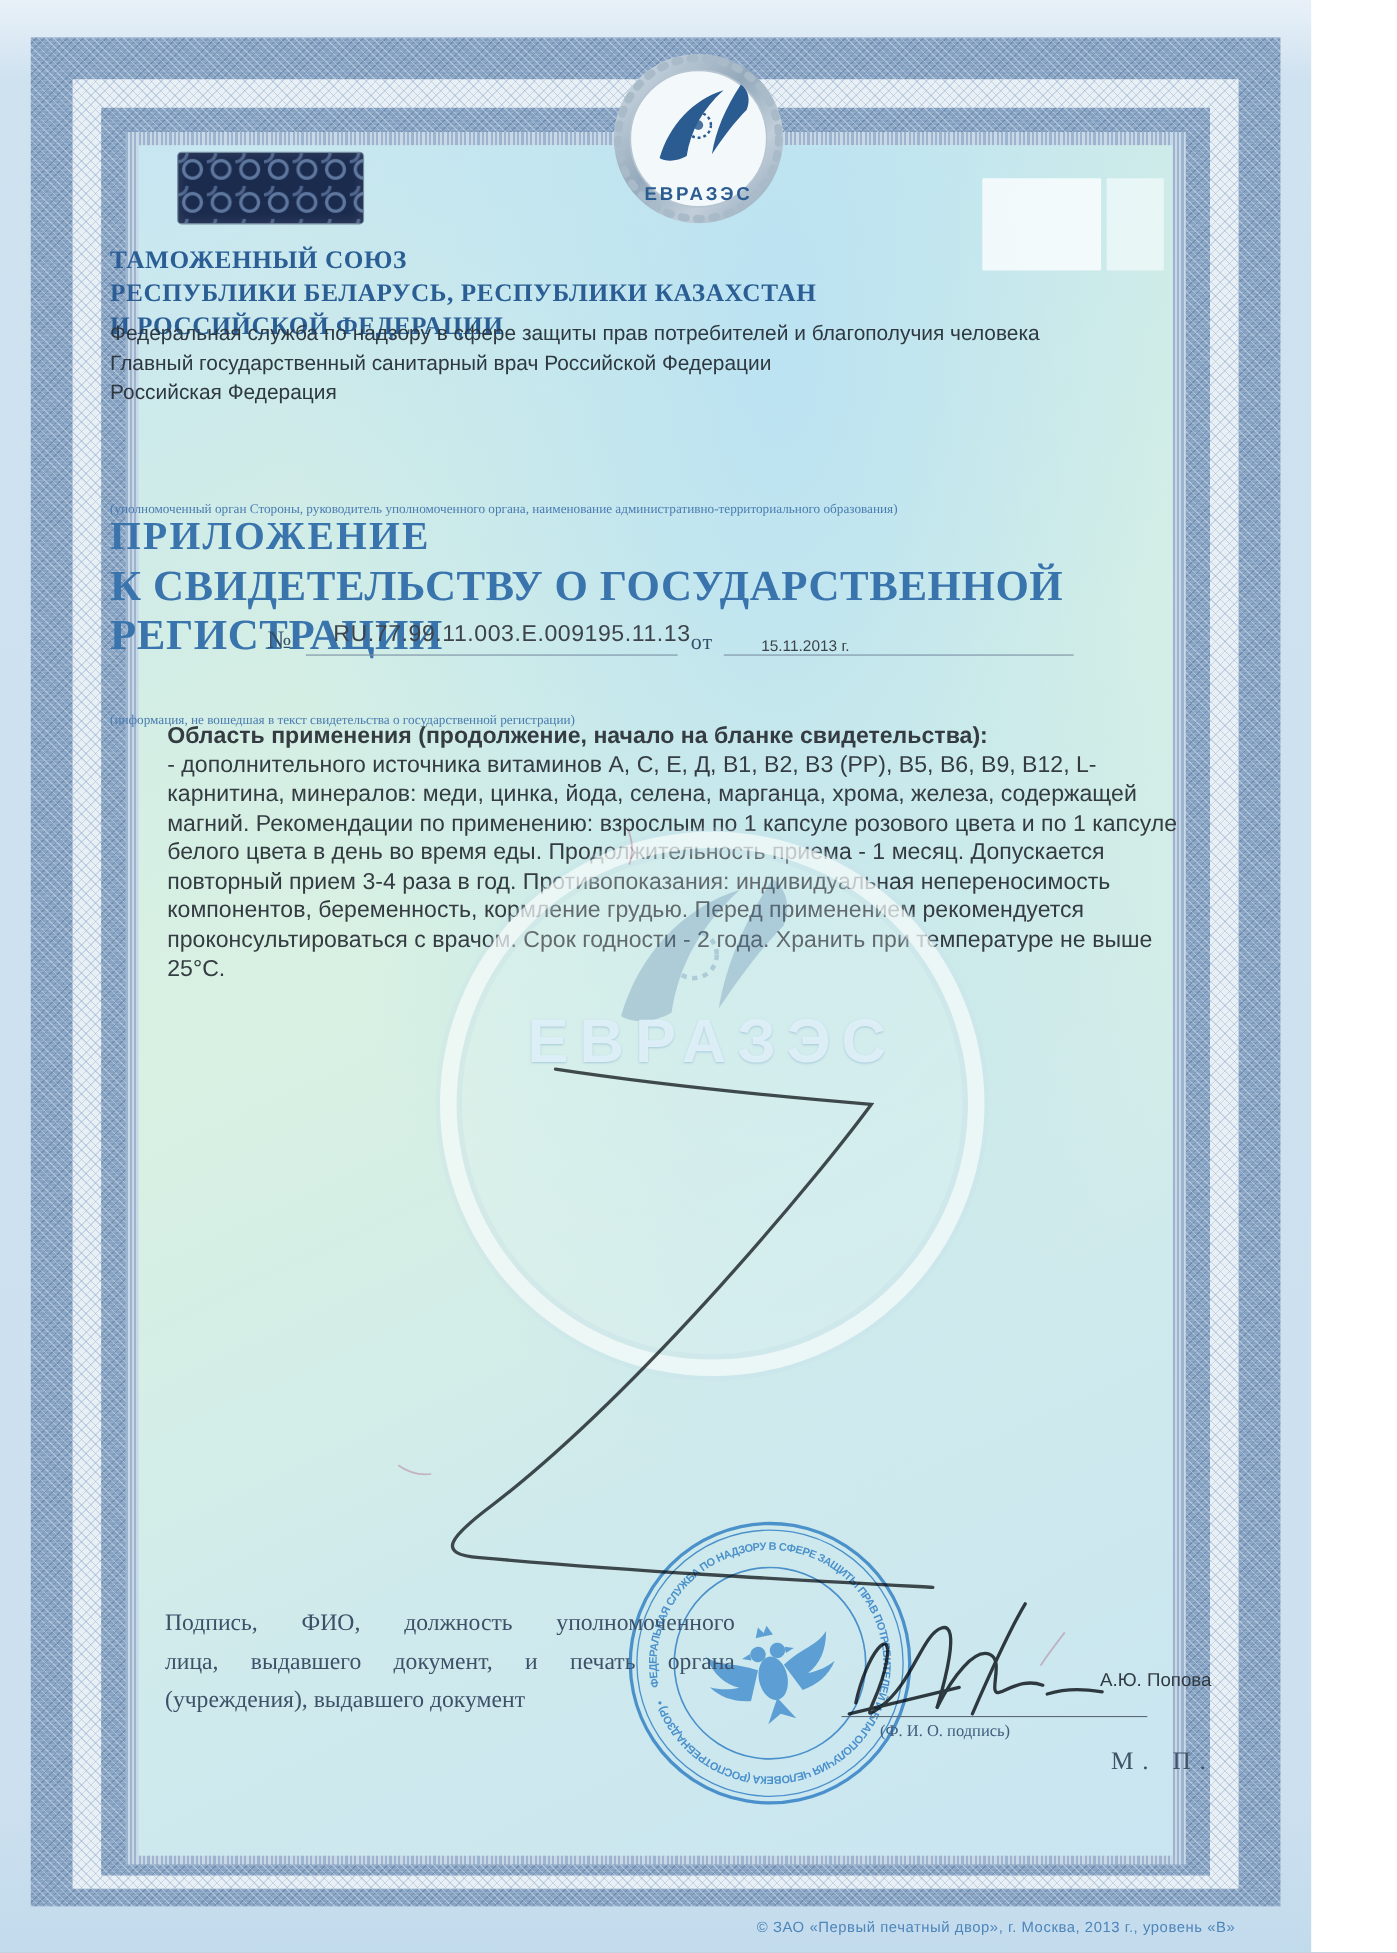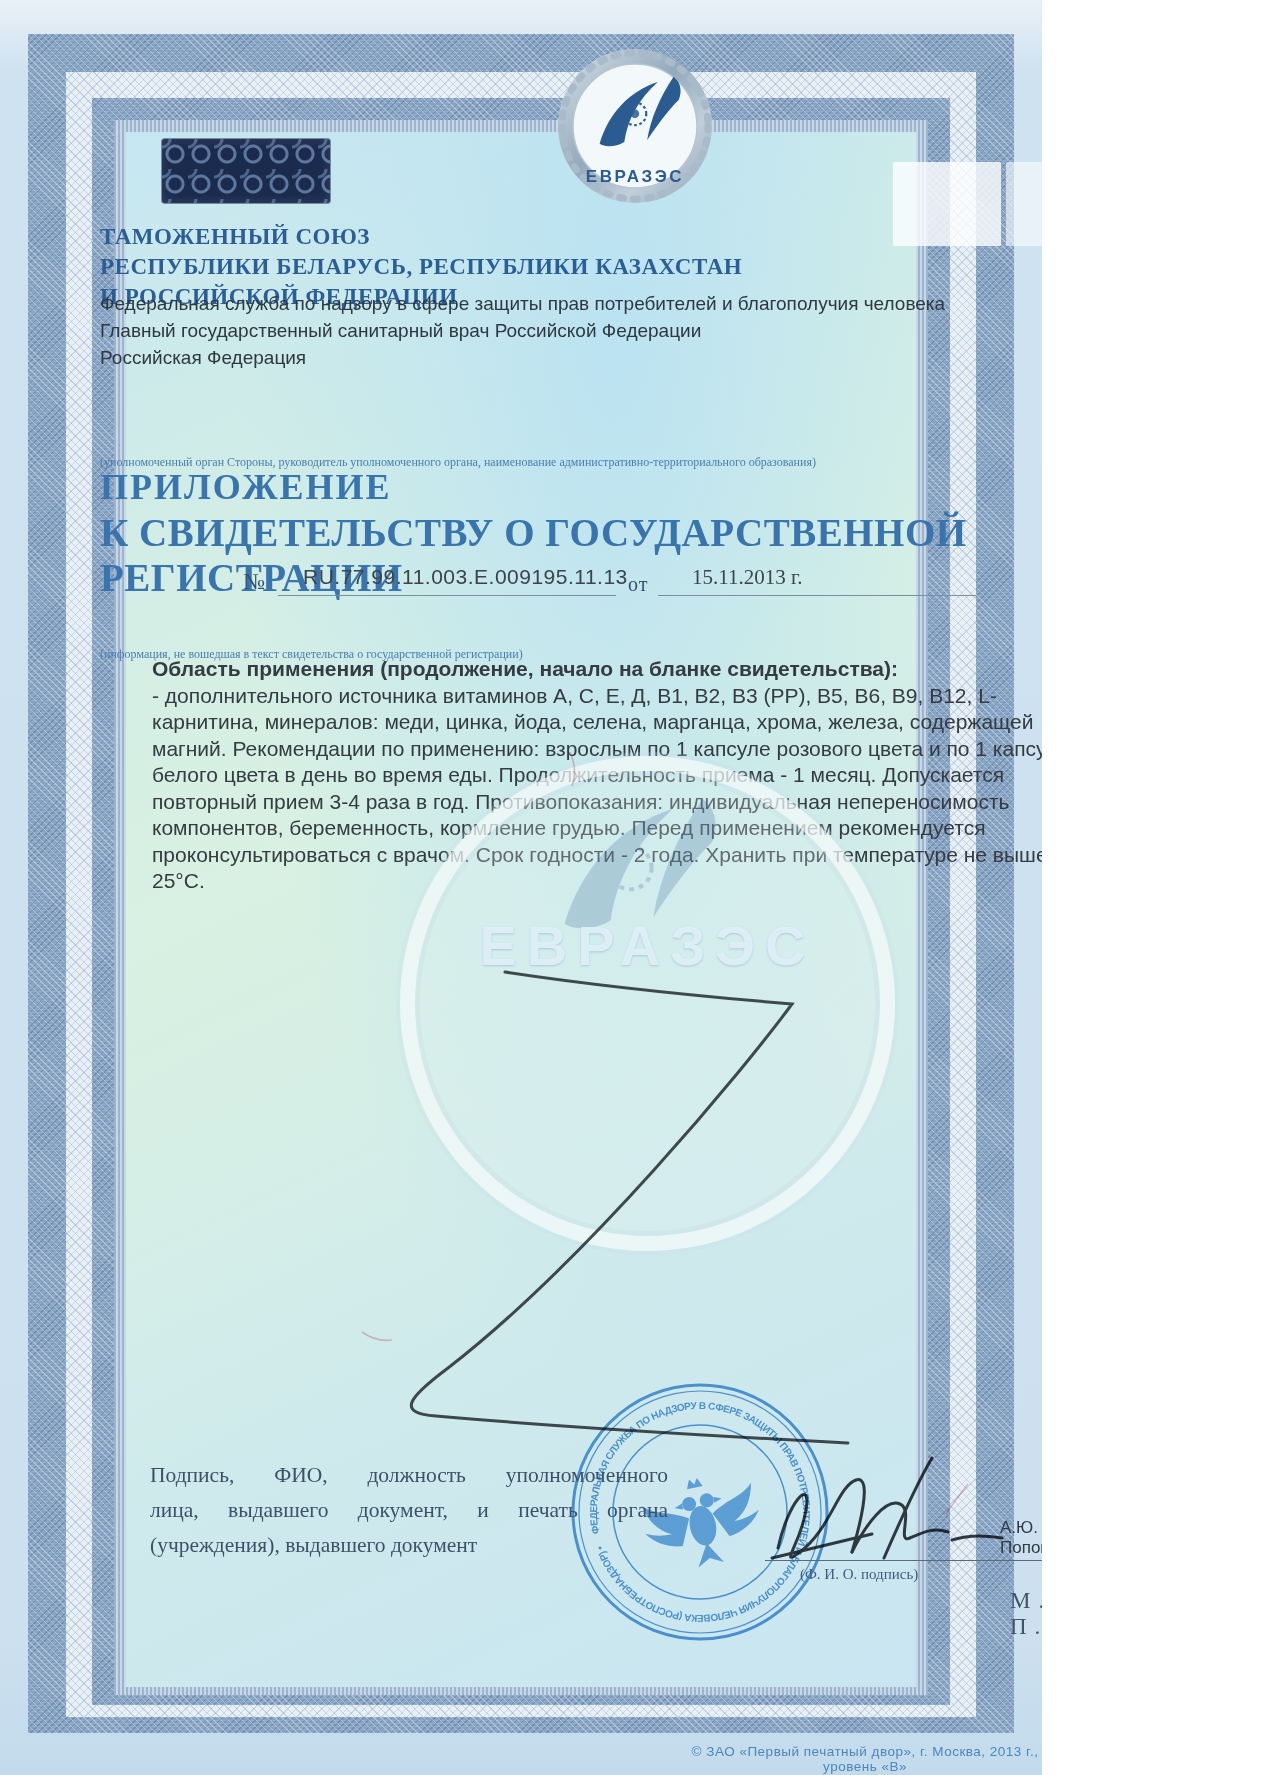--- a/index.html
+++ b/index.html
@@ -1,17 +1,17 @@
 <!DOCTYPE html>
 <html><head>
 <meta charset="utf-8">
 <style>
   html,body{margin:0;padding:0;}
   body{font-family:"Liberation Sans",sans-serif;}
-  .page{position:relative;width:1042px;height:1775px;overflow:hidden;
+  .page{position:relative;width:1192px;height:1775px;overflow:hidden;
         background:linear-gradient(180deg,#e9f1f8 0%,#cfe2f0 4%,#cde0ef 92%,#c2dbec 100%);}
   
   .frame{position:absolute;left:28px;top:34px;right:28px;bottom:42px;}
   .band{box-sizing:border-box;width:100%;height:100%;}
   .band-blue{background-color:#87a3c4;background-image:
     repeating-linear-gradient(45deg,rgba(255,255,255,.30) 0 1px,transparent 1px 5px),
     repeating-linear-gradient(-45deg,rgba(28,58,98,.22) 0 1px,transparent 1px 5px),
     repeating-linear-gradient(0deg,rgba(255,255,255,.10) 0 1px,transparent 1px 3px);}
   .b1{padding:38px 38px 16px 38px;}
   .band-light{background-color:#e8eff5;background-image:
@@ -47,21 +47,21 @@
   .title1{top:466px;font-family:"Liberation Serif",serif;font-weight:bold;color:#3a74ad;
     font-size:36px;letter-spacing:2px;}
   .title2{top:510px;font-family:"Liberation Serif",serif;font-weight:bold;color:#3a74ad;
     font-size:39px;letter-spacing:.5px;}
   .reg-row{position:absolute;left:0;top:563px;width:1270px;height:40px;}
   .reg-no{position:absolute;left:243px;top:6px;font-family:"Liberation Serif",serif;
     font-size:23px;color:#33506b;}
   .reg-number{position:absolute;left:303px;top:2px;font-size:21px;color:#3c434a;letter-spacing:.5px;}
   .reg-ot{position:absolute;left:628px;top:10px;font-family:"Liberation Serif",serif;
     font-size:20px;color:#33506b;letter-spacing:1px;}
-  .reg-date{position:absolute;left:692px;top:2px;font-size:21px;color:#3c434a;font-family:Liberation Serif, serif;}
+  .reg-date{position:absolute;left:692px;top:16px;font-size:14px;color:#3c434a;}
   .u-line{position:absolute;top:32px;border-bottom:1.5px solid #7b8fa3;}
   .u1{left:278px;width:338px;}
   .u2{left:658px;width:318px;}
   .body-block{position:absolute;left:152px;top:656px;width:922px;color:#343b41;
     font-size:21px;line-height:26.5px;}
   .body-heading{font-weight:bold;display:block;}
   
   .watermark{position:absolute;left:400px;top:756px;width:465px;height:465px;border-radius:50%;
     border:15px solid rgba(248,252,250,.65);background:rgba(236,248,242,.25);
     box-shadow:inset 0 0 0 5px rgba(185,212,226,.22), 0 0 0 4px rgba(200,225,235,.25);}

